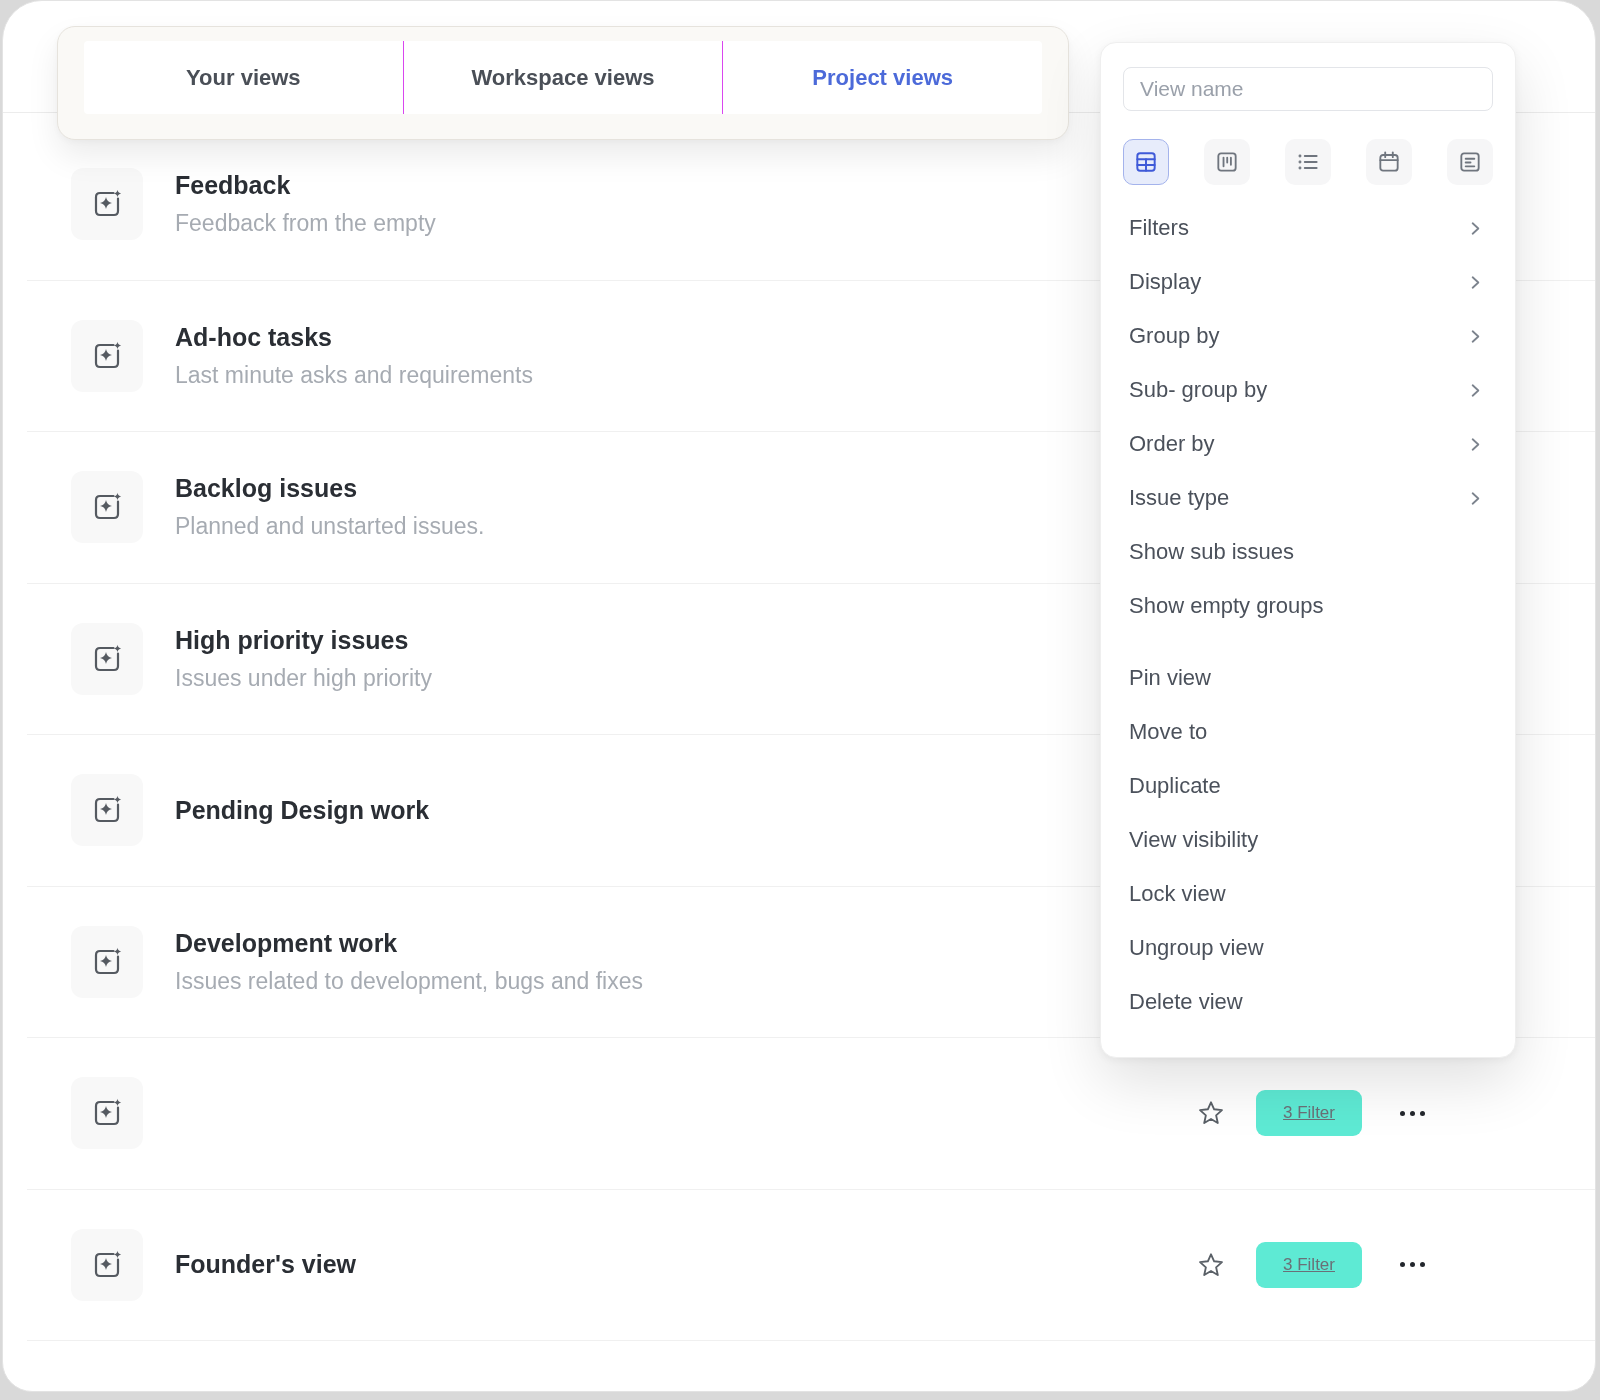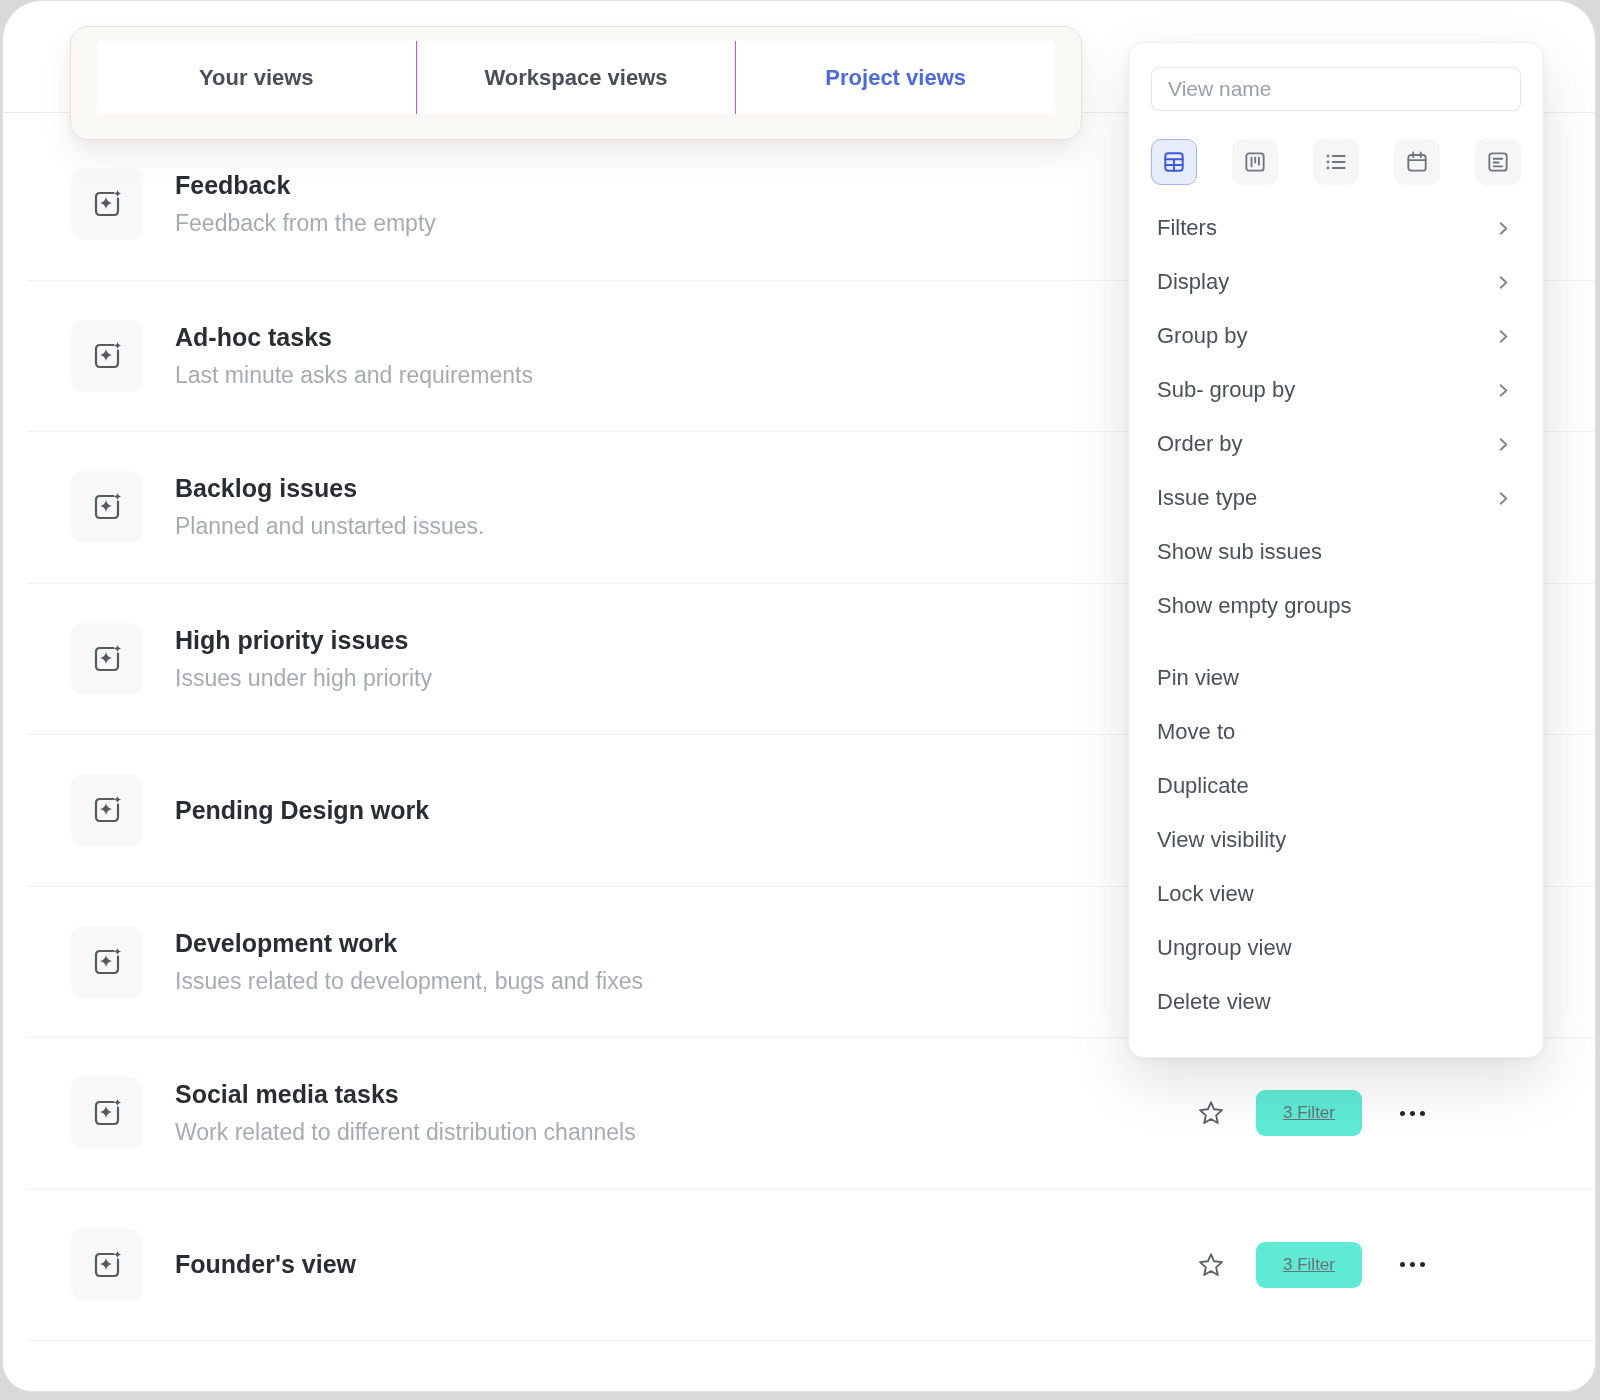--- a/index.html
+++ b/index.html
@@ -13,21 +13,21 @@
   .card {
     position:absolute; left:2px; top:0; right:4px; bottom:8px;
     background:#ffffff;
     border-radius:40px 40px 30px 30px;
     border:1px solid #e3e3e3;
     overflow:hidden;
   }
   
   .header { position:relative; height:112px; border-bottom:1px solid #ececec; }
   .tabbar {
-    position:absolute; left:67px; top:25px; width:1012px; height:114px;
+    position:absolute; left:54px; top:25px; width:1012px; height:114px;
     background:#faf9f6; border:1px solid #e6e3dd; border-radius:18px;
     box-shadow:0 16px 32px rgba(0,0,0,0.08), 0 2px 6px rgba(0,0,0,0.03);
     z-index:5; padding:14px 26px 25px 26px;
   }
   .tabbar-inner { display:flex; height:100%; background:#ffffff; border-radius:4px; }
   .tab {
     flex:1; display:flex; align-items:center; justify-content:center;
     font-size:22px; font-weight:600; color:#4a4f57; cursor:pointer;
   }
   .tab + .tab { border-left:1px solid #d946ef; }
@@ -53,21 +53,21 @@
   .star-btn { width:30px; height:30px; cursor:pointer; display:flex; align-items:center; justify-content:center; }
   .filter-pill {
     margin-left:30px; height:46px; padding:0 27px; background:#5eead4;
     border-radius:9px; display:flex; align-items:center;
     font-size:17px; color:#6a7077; cursor:pointer;text-decoration:underline;
   }
   .more-btn { margin-left:36px; display:flex; gap:5px; cursor:pointer; padding:8px 2px; }
   .more-btn .dot { width:5px; height:5px; border-radius:50%; background:#23272d; }
   
   .panel {
-    position:absolute; left:1128px; top:42px; width:416px; height:1016px;
+    position:absolute; left:1100px; top:42px; width:416px; height:1016px;
     background:#ffffff; border:1px solid #efefef; border-radius:16px;
     box-shadow:0 24px 60px rgba(0,0,0,0.12), 0 2px 8px rgba(0,0,0,0.05);
     z-index:10; padding:24px 22px;
   }
   .view-name-input {
     width:100%; height:44px; border:1px solid #e3e5e9; border-radius:8px;
     font-size:21px; color:#2a2e34; padding:0 16px; outline:none; background:#fff;
     font-family:"Liberation Sans","DejaVu Sans",sans-serif;
   }
   .view-name-input::placeholder { color:#9aa0aa; }
@@ -190,24 +190,20 @@
         <div class="row-sub">Issues related to development, bugs and fixes</div>
       </div>
     </div>
 
     <div class="row">
       <div class="row-iconbox">
         <svg width="36" height="36" viewBox="0 0 36 36">
             <use href="#view-glyph"></use>
           </svg>
       </div>
-      <div class="row-text">
-        <div class="row-title">Social media tasks</div>
-        <div class="row-sub">Work related to different distribution channels</div>
-      </div>
       <div class="row-actions">
         <div class="star-btn">
           <svg width="28" height="28" viewBox="0 0 24 24">
               <use href="#star-glyph"></use>
             </svg>
         </div>
         <div class="filter-pill">3 Filter</div>
         <div class="more-btn">
           <span class="dot"></span>
             <span class="dot"></span>

